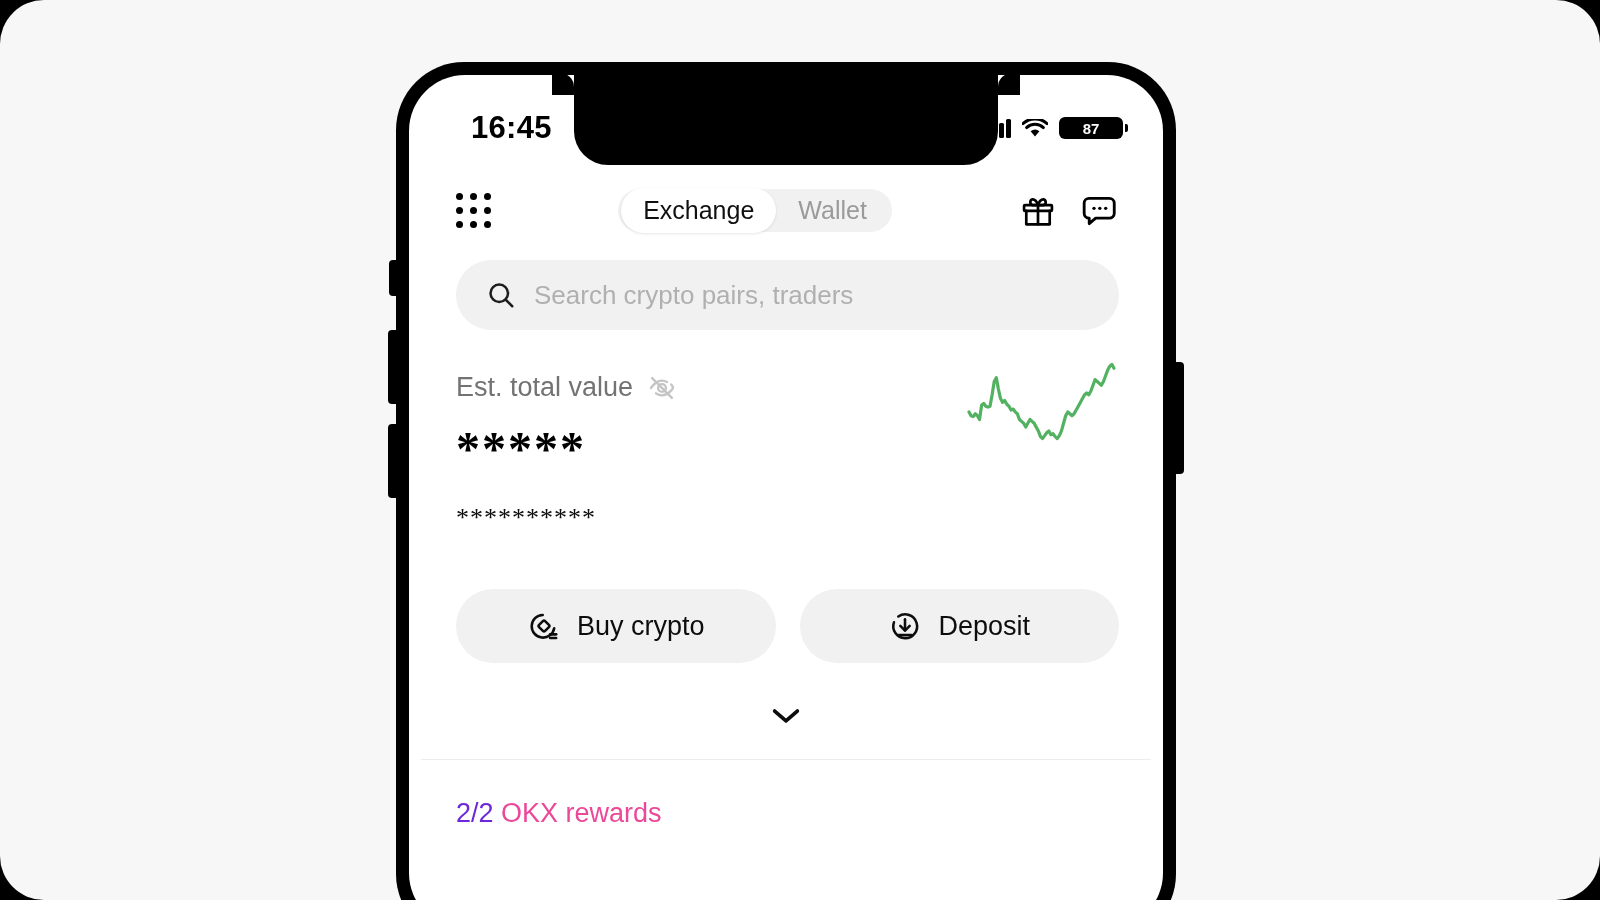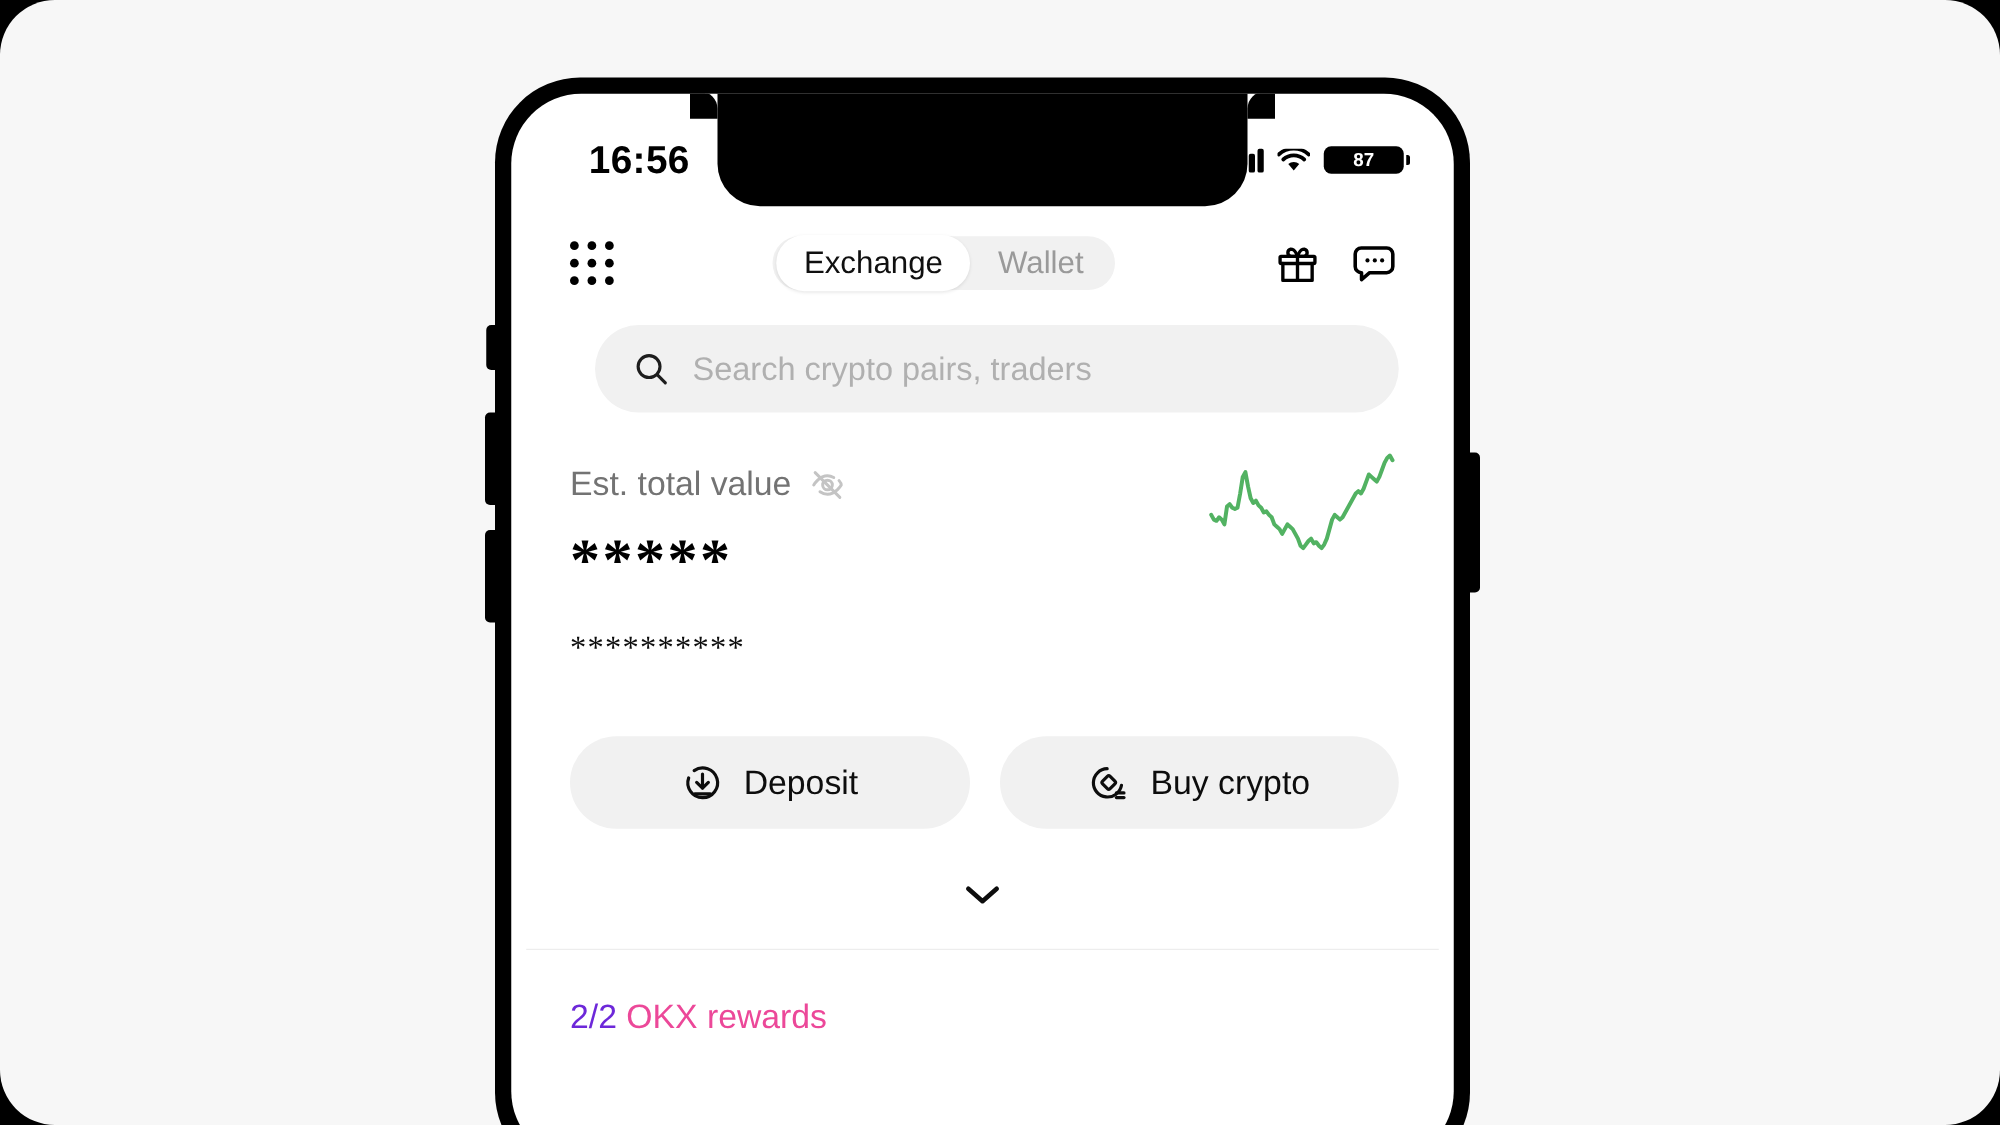--- a/index.html
+++ b/index.html
@@ -187,21 +187,21 @@
   .seg-item.active {
     background: #ffffff;
     color: #101010;
     box-shadow: 0 1px 3px rgba(0,0,0,0.10);
   }
 
   .header-icons { display: flex; align-items: center; gap: 24px; }
   .hicon { cursor: pointer; display: flex; align-items: center; }
 
   
-  .search-wrap { padding: 28px 44px 0 47px; margin-left: 20px; }
+  .search-wrap { padding: 28px 44px 0 47px; }
   .search-box {
     display: flex;
     align-items: center;
     gap: 18px;
     height: 70px;
     background: #f1f1f1;
     border-radius: 35px;
     padding: 0 30px;
     cursor: text;
   }
@@ -292,21 +292,21 @@
     <div class="btn-side btn-voldown"></div>
     <div class="btn-side btn-power"></div>
 
     <div class="screen">
 
       <div class="notch"></div>
       <div class="notch-mask-l"></div>
       <div class="notch-mask-r"></div>
 
       <div class="statusbar">
-        <div class="status-time">16:56</div>
+        <div class="status-time">16:45</div>
 
         <div class="status-right">
           <div class="signal">
             <i></i>
               <i></i>
               <i></i>
               <i></i>
           </div>
 
           <svg width="26" height="19" viewBox="0 0 26 19">
@@ -395,37 +395,37 @@
           <svg id="sparkline" width="155" height="105" viewBox="0 0 155 105">
               <polyline points="5.00,63.90 7.10,67.70 9.20,68.65 11.30,65.80 13.41,67.70 15.51,71.50 17.61,57.25 19.71,55.35 21.81,58.20 23.91,59.15 26.01,58.20 28.12,46.80 30.22,33.50 32.32,29.70 34.42,41.10 36.52,50.60 38.62,54.40 40.72,52.50 42.83,56.30 44.93,58.20 47.03,62.00 49.13,61.05 51.23,63.90 53.33,65.80 55.43,71.50 57.54,73.40 59.64,75.30 61.74,79.10 63.84,75.30 65.94,71.50 68.04,73.40 70.14,75.30 72.25,79.10 74.35,82.90 76.45,88.60 78.55,90.50 80.65,87.65 82.75,84.80 84.86,82.90 86.96,86.70 89.06,85.75 91.16,88.60 93.26,90.50 95.36,87.65 97.46,82.90 99.57,75.30 101.67,67.70 103.77,63.90 105.87,65.80 107.97,67.70 110.07,65.80 112.17,62.00 114.28,58.20 116.38,54.40 118.48,50.60 120.58,46.80 122.68,44.90 124.78,46.80 126.88,43.00 128.99,37.30 131.09,31.60 133.19,33.50 135.29,35.40 137.39,37.30 139.49,33.50 141.59,27.80 143.70,22.10 145.80,18.30 147.90,16.40 150.00,20.20" fill="none" stroke="#52b262" stroke-width="3.2" stroke-linecap="round" stroke-linejoin="round"></polyline>
             </svg>
         </div>
       </div>
 
       <div class="actions">
 
         <button class="act-btn">
           <svg width="34" height="34" viewBox="0 0 24 24" fill="none" stroke="#0d0d0d" stroke-width="1.8" stroke-linecap="round" stroke-linejoin="round">
+            <path d="M19.2 13.6 a8 8 0 1 1-8.1-9.4"></path>
+            <rect x="9" y="9" width="6" height="6" rx="1.1" transform="rotate(45 12 12)"></rect>
+            <path d="M16.3 17.9 H20.6"></path>
+            <path d="M16.3 20.5 H20.6"></path>
+          </svg>
+          <span>Buy crypto</span>
+        </button>
+
+        <button class="act-btn">
+          <svg width="34" height="34" viewBox="0 0 24 24" fill="none" stroke="#0d0d0d" stroke-width="1.8" stroke-linecap="round" stroke-linejoin="round">
             <path d="M4.2 9.4 a8.4 8.4 0 1 0 3.1-4.1"></path>
             <path d="M12 7.2 V15"></path>
             <path d="M8.7 11.9 L12 15.2 L15.3 11.9"></path>
             <path d="M7.6 18.4 H16.4"></path>
           </svg>
           <span>Deposit</span>
         </button>
-
-        <button class="act-btn">
-          <svg width="34" height="34" viewBox="0 0 24 24" fill="none" stroke="#0d0d0d" stroke-width="1.8" stroke-linecap="round" stroke-linejoin="round">
-            <path d="M19.2 13.6 a8 8 0 1 1-8.1-9.4"></path>
-            <rect x="9" y="9" width="6" height="6" rx="1.1" transform="rotate(45 12 12)"></rect>
-            <path d="M16.3 17.9 H20.6"></path>
-            <path d="M16.3 20.5 H20.6"></path>
-          </svg>
-          <span>Buy crypto</span>
-        </button>
       </div>
 
       <div class="expand">
         <svg width="34" height="20" viewBox="0 0 24 14" fill="none" stroke="#0d0d0d" stroke-width="2.6" stroke-linecap="round" stroke-linejoin="round">
           <path d="M4 3.5 L12 10.5 L20 3.5"></path>
         </svg>
       </div>
 
       <div class="divider"></div>
 

